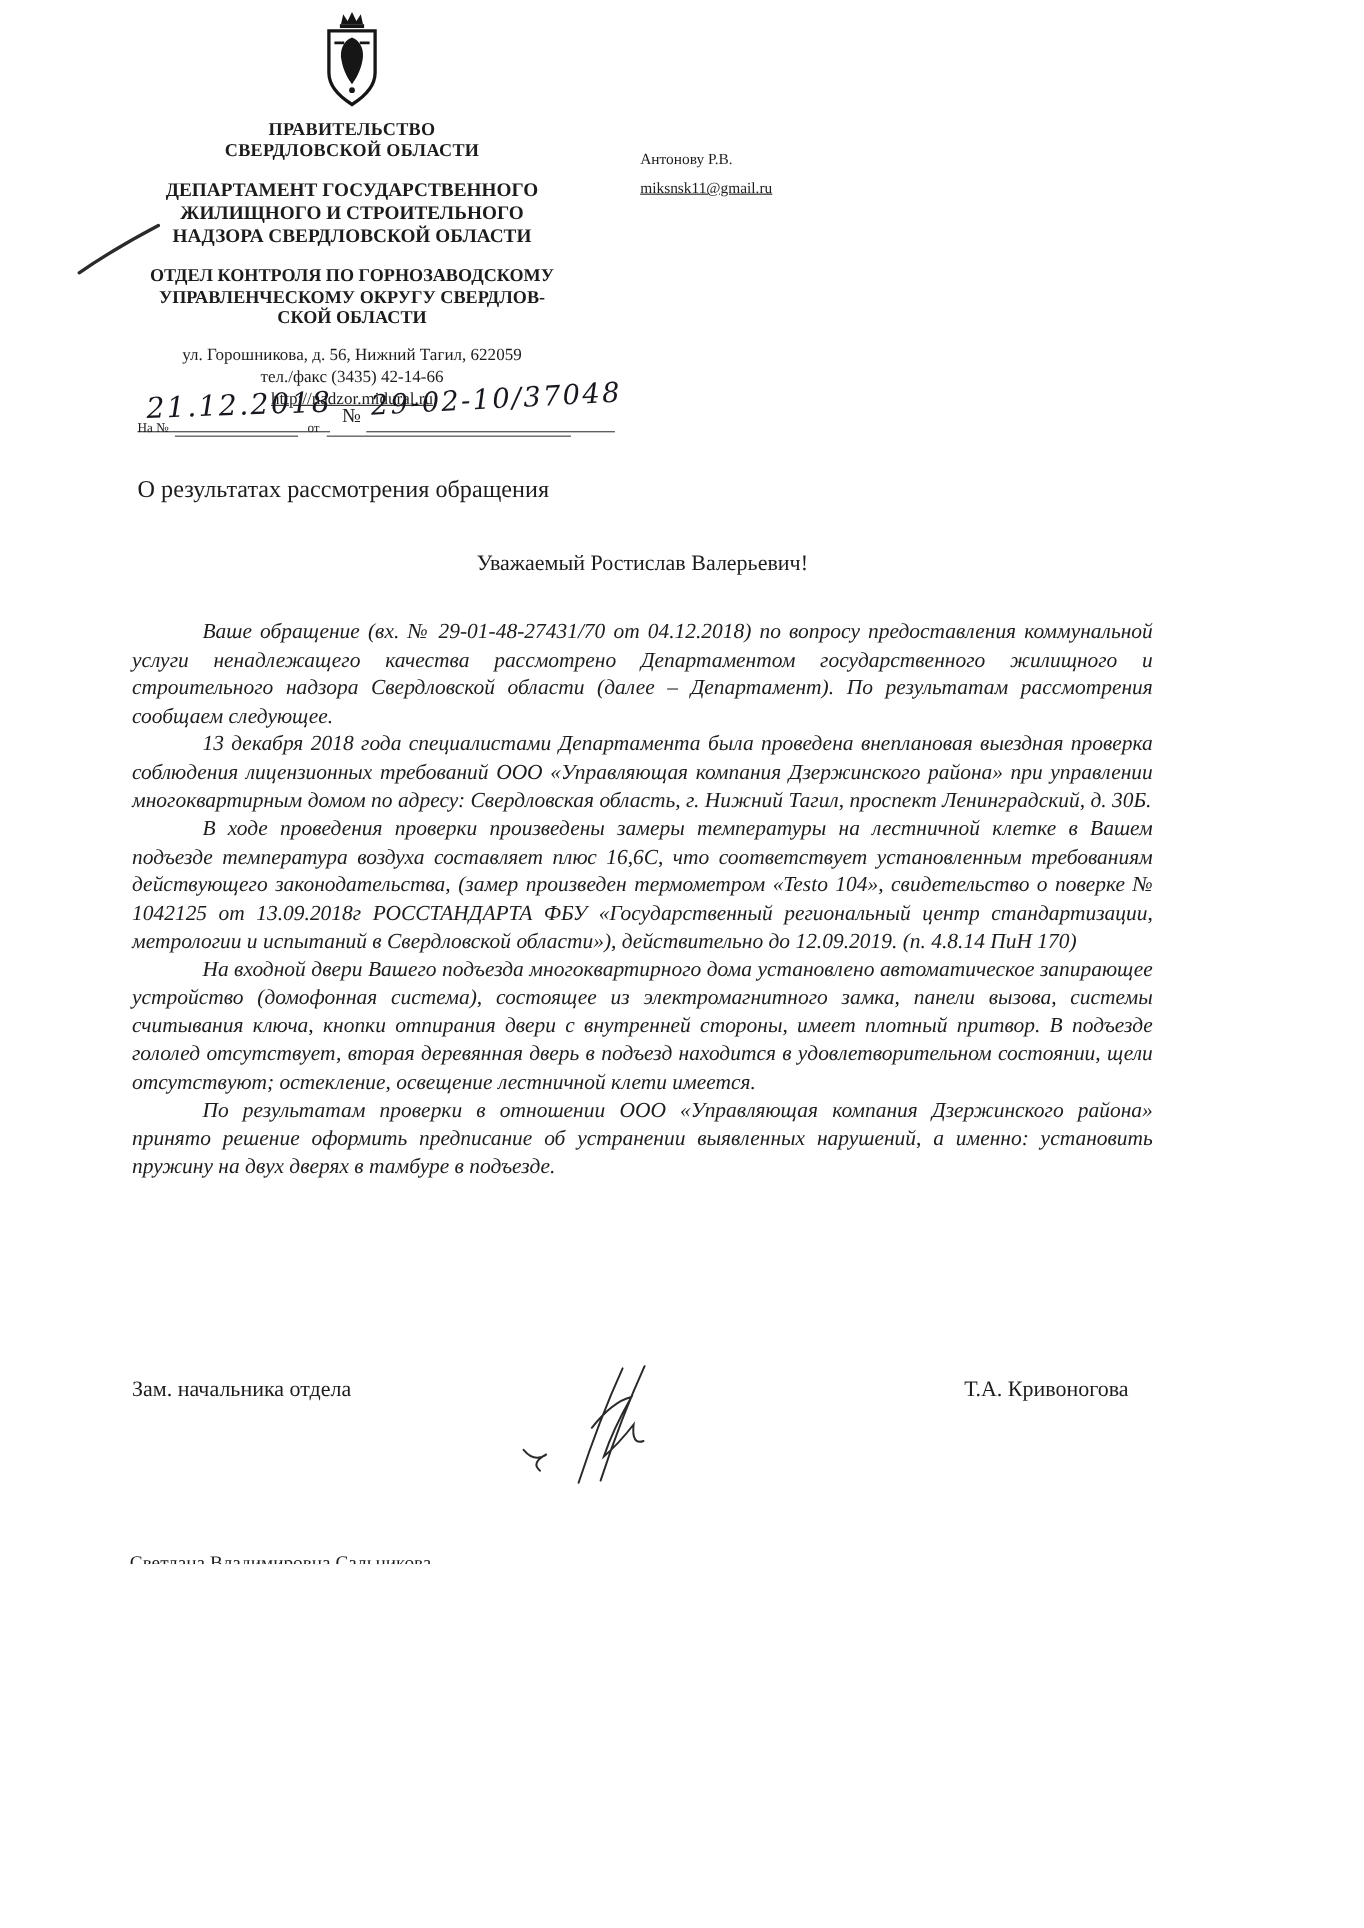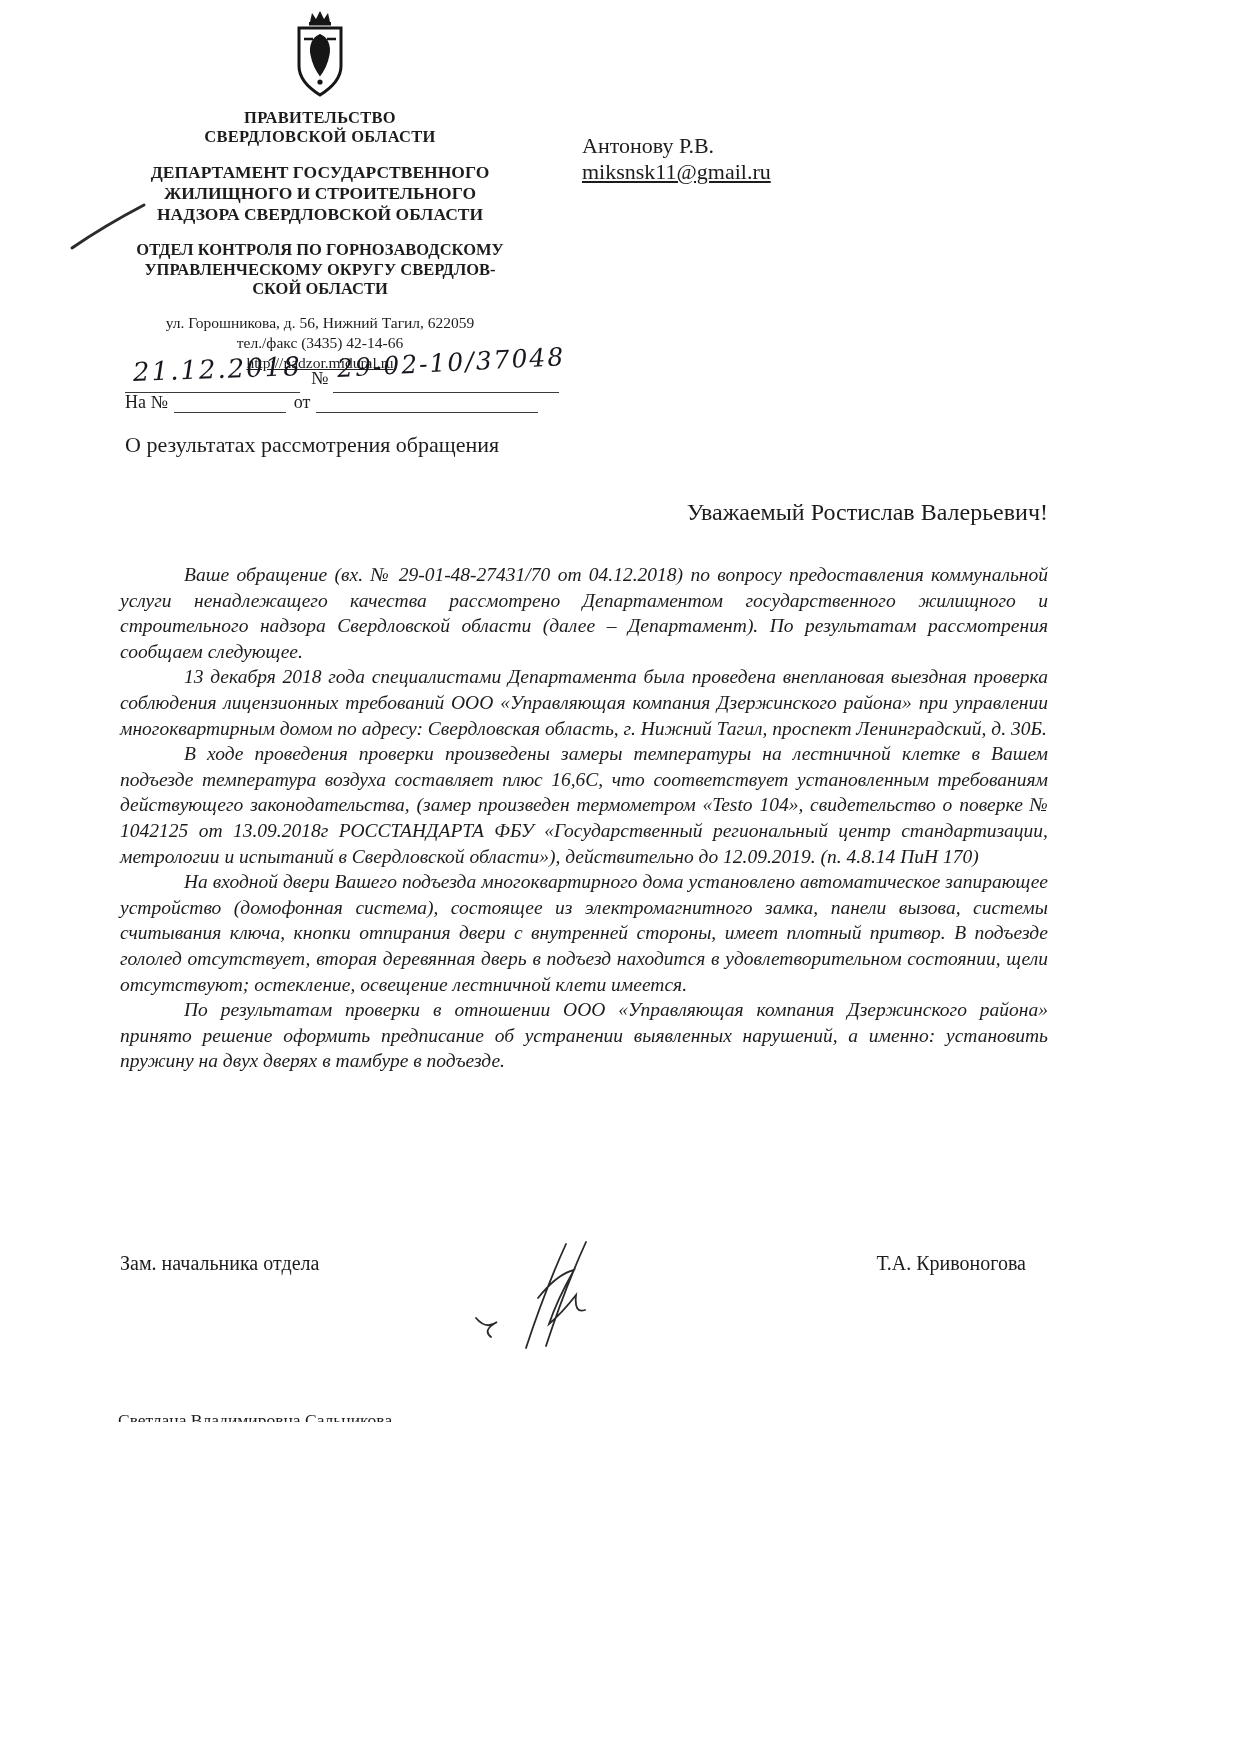--- a/index.html
+++ b/index.html
@@ -48,21 +48,21 @@
   .lh-addr { margin-top: 14px; font-size: 15.5px; line-height: 20px; }
   .lh-phone { font-size: 15.5px; line-height: 20px; }
   .lh-site { font-size: 15.5px; line-height: 20px; text-decoration: underline; }
 
   .pen-slash { position: absolute; left: 68px; top: 198px; }
 
   
   .recipient {
     position: absolute;
     left: 582px; top: 133px;
-    font-size: 22px;
+    font-size: 14px;
     line-height: 26px;
   }
   .recipient .email { text-decoration: underline; }
 
   
   .ref-block { position: absolute; left: 125px; top: 352px; width: 470px; height: 48px; }
   .hw {
     font-family: "DejaVu Serif", serif;
     font-style: italic;
     color: #17171f;
@@ -72,22 +72,22 @@
   }
   .hw-date { position: absolute; left: 8px; top: 2px; font-size: 26px; transform: rotate(-2deg); }
   .hw-number { position: absolute; left: 212px; top: -4px; font-size: 25px; transform: rotate(-3deg); }
   .rule { position: absolute; border-bottom: 1.5px solid #3a3a3a; height: 0; }
   .rule-date { left: 0; top: 40px; width: 175px; }
   .rule-number { left: 208px; top: 40px; width: 226px; }
   .no-sign { position: absolute; left: 186px; top: 16px; font-size: 18px; }
 
   .reply-line {
     position: absolute;
-    left: 125px; top: 392px;
-    font-size: 18px;
+    left: 125px; top: 378px;
+    font-size: 12px;
   }
   .reply-line .blank {
     display: inline-block;
     height: 19px;
     border-bottom: 1.5px solid #3a3a3a;
     vertical-align: bottom;
   }
   .reply-line .b1 { width: 112px; margin-left: 6px; }
   .reply-line .b2 { width: 222px; margin-left: 6px; }
   .reply-line .lbl-ot { margin-left: 8px; }
@@ -98,22 +98,22 @@
     font-size: 22px;
   }
 
   
   .main {
     position: absolute;
     left: 120px; top: 500px;
     width: 928px;
   }
   .salutation {
-    text-align: right;
-    font-size: 24px;
+    text-align: center;
+    font-size: 20px;
     line-height: 24px;
     margin-bottom: 38px;
   }
   .main p {
     font-size: 19.5px;
     line-height: 25.6px;
     text-align: justify;
     text-indent: 64px;
     margin: 0;
     font-style: italic;

